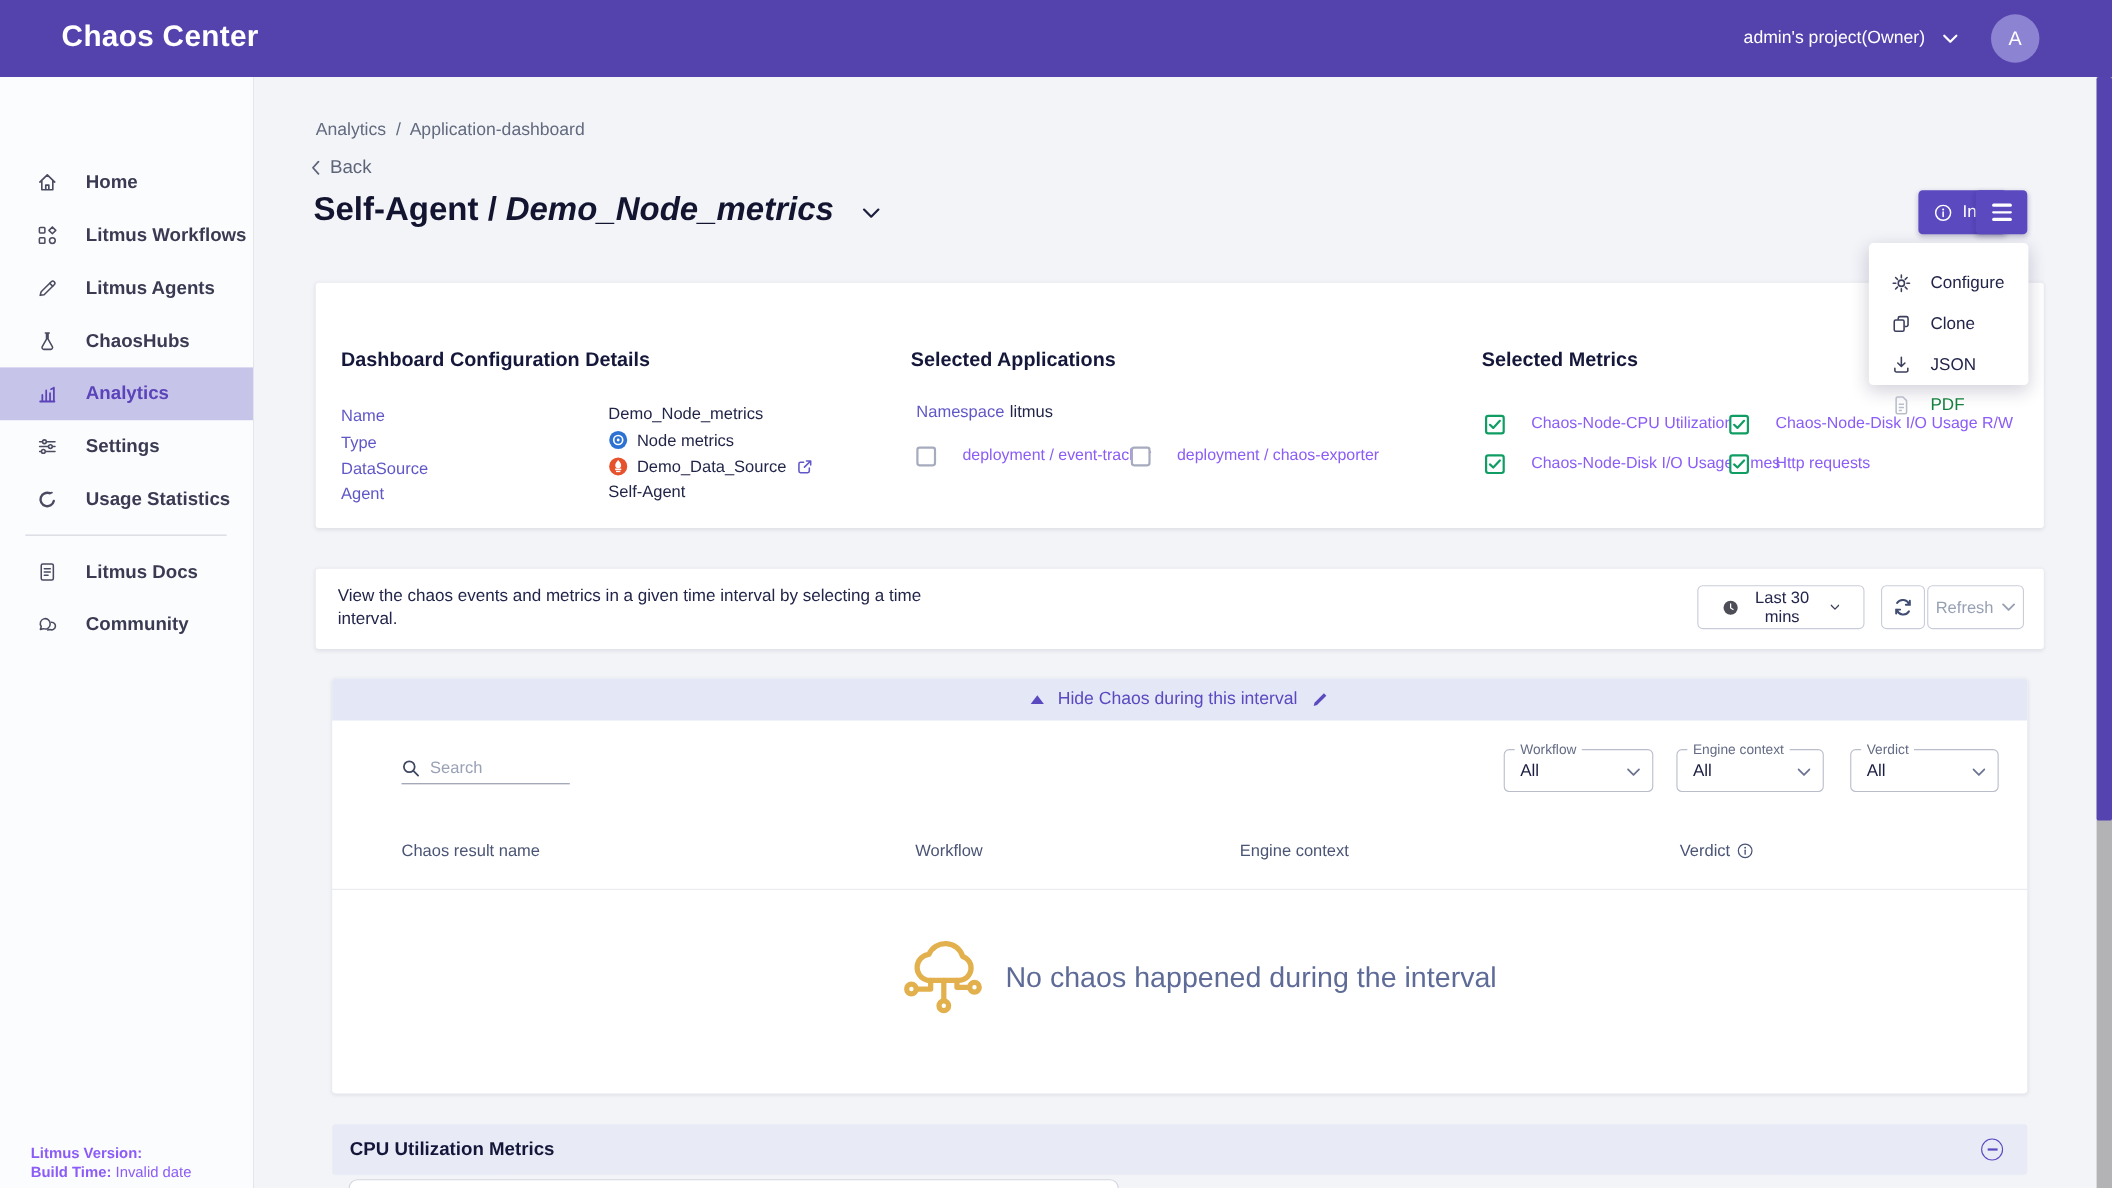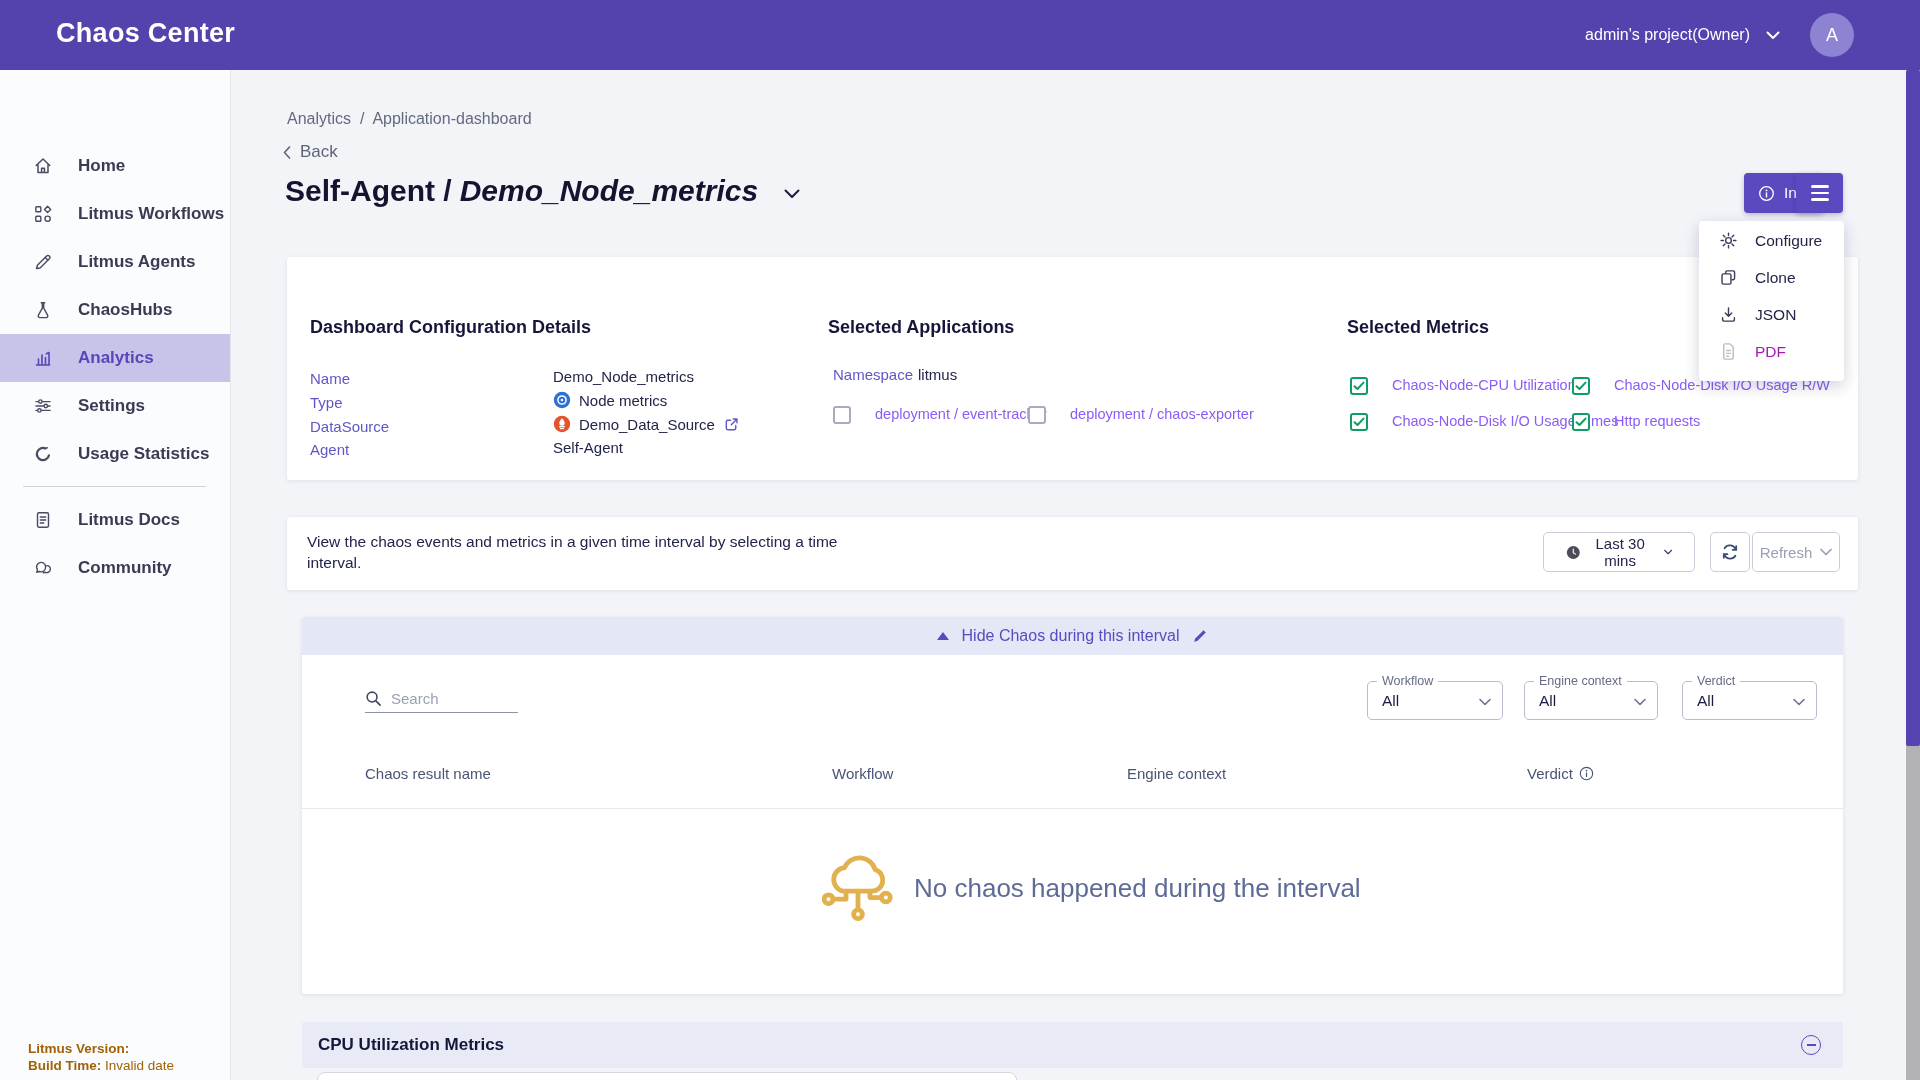--- a/index.html
+++ b/index.html
@@ -15,39 +15,39 @@
 .scrollbar{position:absolute;right:0;top:70px;width:14px;height:1010px;background:#b3b3b6;z-index:40}
 .scroll-thumb{position:absolute;left:0;top:0;width:14px;height:676px;background:#5544b0;border-radius:2px}
 
 .sidebar{position:absolute;left:0;top:70px;width:231px;height:1010px;background:#fbfcfe;border-right:1px solid #e3e4ec;z-index:20}
 .nav{list-style:none;margin-top:72px}
 .nav li{display:flex;align-items:center;height:48px;padding-left:33px;gap:25px;font-size:17px;font-weight:bold;color:#3a3b52;cursor:pointer}
 .nav li .nicon{width:20px;height:20px;color:#4a4b60;flex:0 0 20px}
 .nav li.active{background:#c7c4ea;color:#5b44ba}
 .nav li.active .nicon{color:#5b44ba}
 .side-divider{border-top:1px solid #d2d3dc;margin:8px 24px 9px 23px}
-.version{position:absolute;left:28px;top:970px;font-size:13.5px;line-height:17px;color:#a16207}
+.version{position:absolute;left:28px;top:970px;font-size:13.5px;line-height:17px;color:#8b5cf6}
 .version b{font-weight:bold}
 
 .breadcrumb{position:absolute;left:287px;top:110px;font-size:16px;color:#626a7e;z-index:5}
 .breadcrumb span{cursor:pointer}
 .back{position:absolute;left:283px;top:142px;display:flex;align-items:center;gap:9px;font-size:17px;color:#5d6477;cursor:pointer;z-index:5}
 .page-title{position:absolute;left:285px;top:174px;display:flex;align-items:center;font-size:30px;font-weight:bold;color:#121430;z-index:5}
 .page-title .dash{font-style:italic;margin-left:8px}
 .title-chev{margin-left:26px;margin-top:6px;cursor:pointer}
 
 .btn{position:absolute;background:#5b49c0;border:none;border-radius:4px;color:#fff;display:flex;align-items:center;justify-content:center;cursor:pointer;box-shadow:0 2px 5px rgba(25,20,80,.25);z-index:10}
 .info-btn{left:1744px;top:173px;width:80px;height:40px;gap:9px;font-size:15.5px;font-family:inherit}
 .menu-btn{left:1796px;top:173px;width:47px;height:40px;flex-direction:column;gap:4px}
 .menu-btn i{display:block;width:18px;height:2.4px;background:#fff;border-radius:2px}
 
-.dropdown{position:absolute;left:1699px;top:221px;width:145px;height:160px;background:#fff;border-radius:4px;box-shadow:0 5px 16px rgba(25,25,70,.20);padding-top:1px;z-index:25}
+.dropdown{position:absolute;left:1699px;top:221px;width:145px;height:129px;background:#fff;border-radius:4px;box-shadow:0 5px 16px rgba(25,25,70,.20);padding-top:18px;z-index:25}
 .dropdown .mi{display:flex;align-items:center;height:37px;padding-left:20px;gap:17px;font-size:15.5px;color:#23254a;cursor:pointer}
 .dropdown .mi svg{color:#3c3f5c}
-.dropdown .mi.disabled{color:#a21caf;cursor:default}
+.dropdown .mi.disabled{color:#15803d;cursor:default}
 .dropdown .mi.disabled svg{color:#b9bdc9}
 
 .card{position:absolute;background:#fff;border-radius:3px;box-shadow:0 1px 4px rgba(20,20,60,.09)}
 .info-card{left:287px;top:257px;width:1571px;height:223px}
 .card-head{height:45px;background:#e8eaf6;border-radius:3px 3px 0 0;display:flex;align-items:center;padding-left:23px;font-size:17px;font-weight:bold;color:#15173a}
 .col-title{position:absolute;top:60px;font-size:18px;font-weight:bold;color:#15173a}
 .cfg-label{position:absolute;left:23px;font-size:15px;color:#6057c7}
 .cfg-value{position:absolute;left:266px;display:flex;align-items:center;gap:8px;font-size:15px;color:#222548}
 .ns-label{position:absolute;left:546px;top:109px;font-size:15px;color:#6057c7}
 .ns-value{position:absolute;left:631px;top:109px;font-size:15px;color:#222548}

